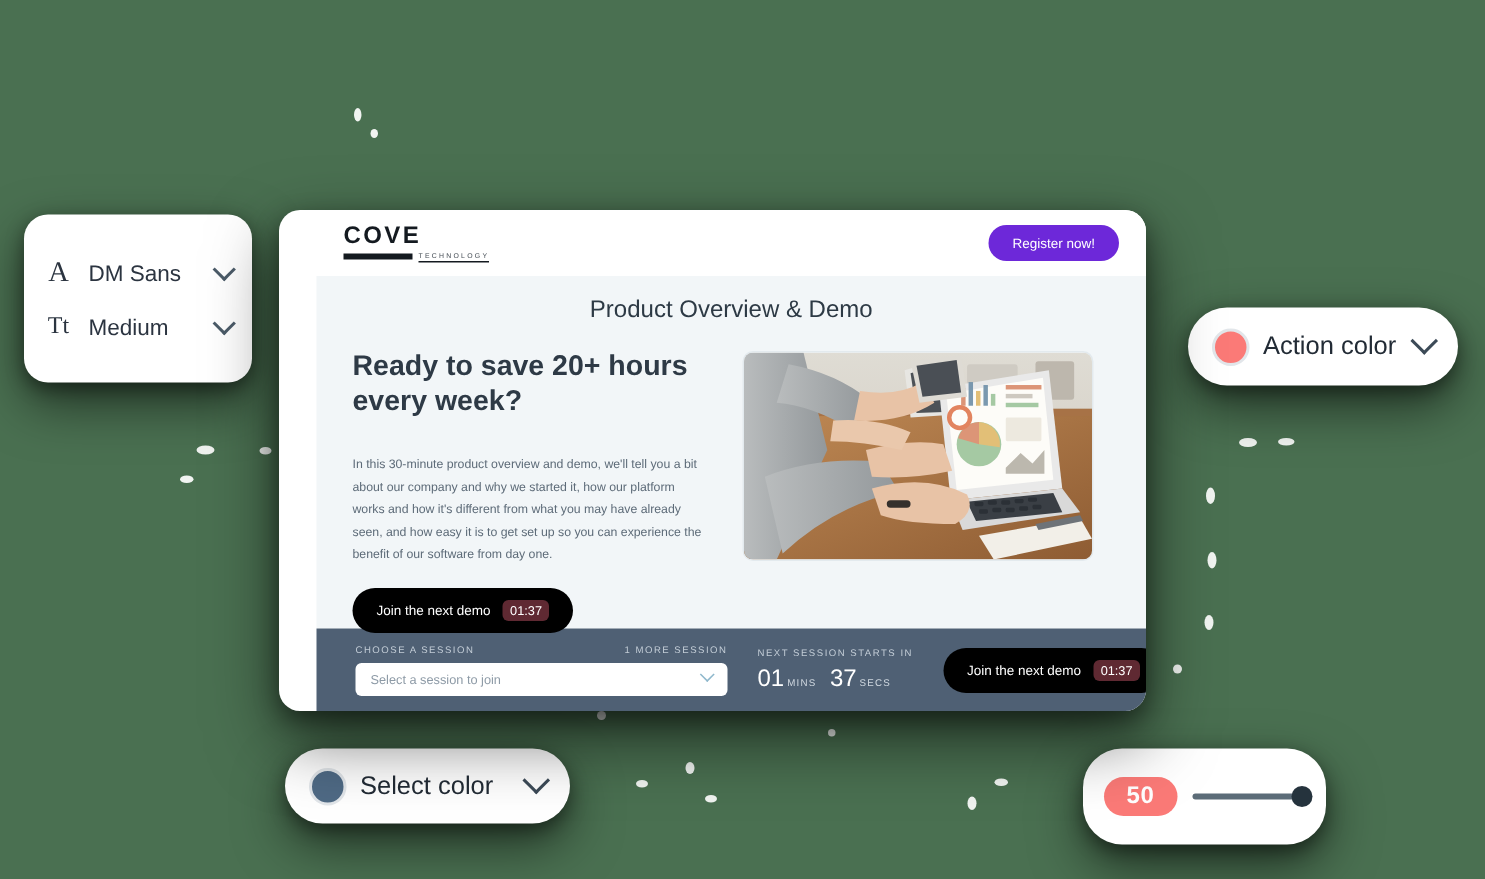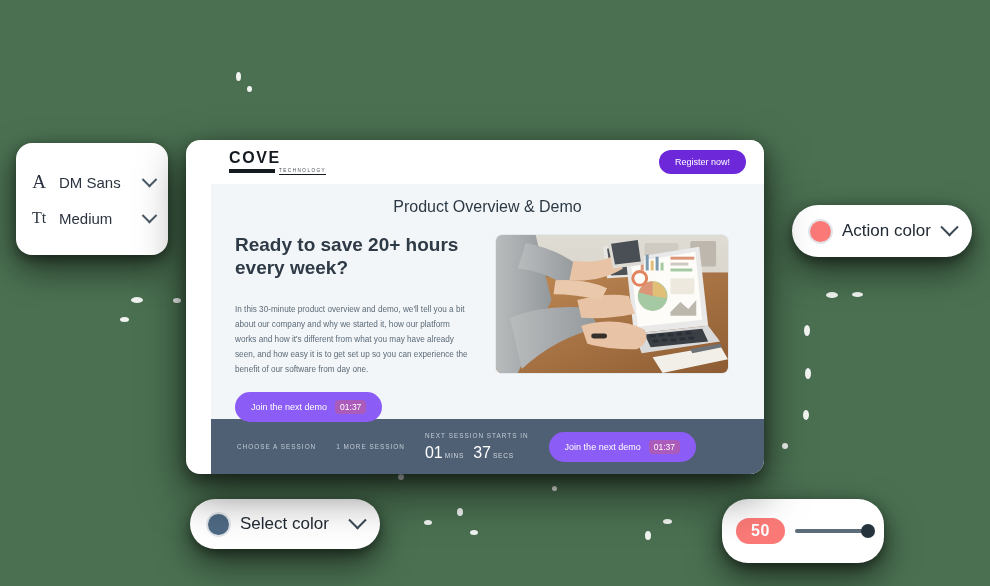--- a/index.html
+++ b/index.html
@@ -158,21 +158,21 @@
   .hero-cols { display: flex; gap: 22px; }
   .hero-left { width: 238px; }
   #hero-heading {
     font-size: 19px; font-weight: bold; color: #2e3a46; margin-bottom: 22px;
     line-height: 1.2;
   }
   #hero-body {
     font-size: 8.2px; color: #5d6b78; line-height: 1.85; margin-bottom: 15px;
   }
   .demo-btn {
-    background: #8b5cf6; border: none; border-radius: 15px;
+    background: #000000; border: none; border-radius: 15px;
     display: inline-flex; align-items: center; gap: 8px;
     padding: 8px 16px; cursor: pointer;
   }
   .demo-btn .txt { color: #fff; font-size: 9px; white-space: nowrap; }
   .demo-btn .badge {
     color: #fff; font-size: 8.5px; background: rgba(210,90,110,.45);
     border-radius: 4px; padding: 2px 5px; white-space: nowrap;
   }
   .hero-img {
     width: 234px; height: 140px; border-radius: 7px; overflow: hidden;
@@ -370,20 +370,24 @@
         </div>
       </div>
     </div>
 
     <div id="session-bar">
       <div class="sess-col">
         <div class="sess-head">
           <span class="sess-lbl">CHOOSE A SESSION</span>
           <span class="sess-lbl">1 MORE SESSION</span>
         </div>
+        <div id="session-select">
+          <span class="ph">Select a session to join</span>
+          <span class="chev-sm"></span>
+        </div>
       </div>
 
       <div class="sess-col">
         <span class="sess-lbl">NEXT SESSION STARTS IN</span>
         <div class="countdown">
           <span><span class="cd-num">01</span><span class="cd-unit">MINS</span></span>
           <span><span class="cd-num">37</span><span class="cd-unit">SECS</span></span>
         </div>
       </div>
 

